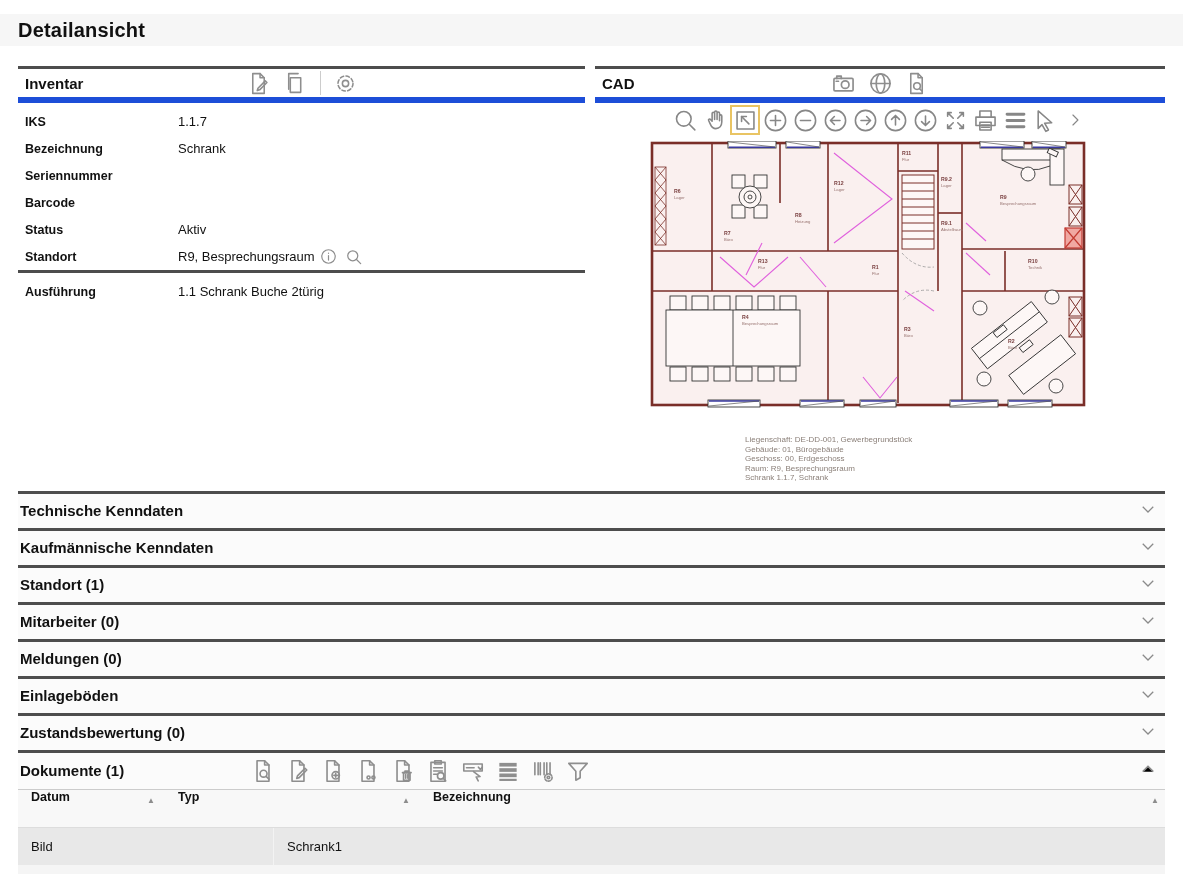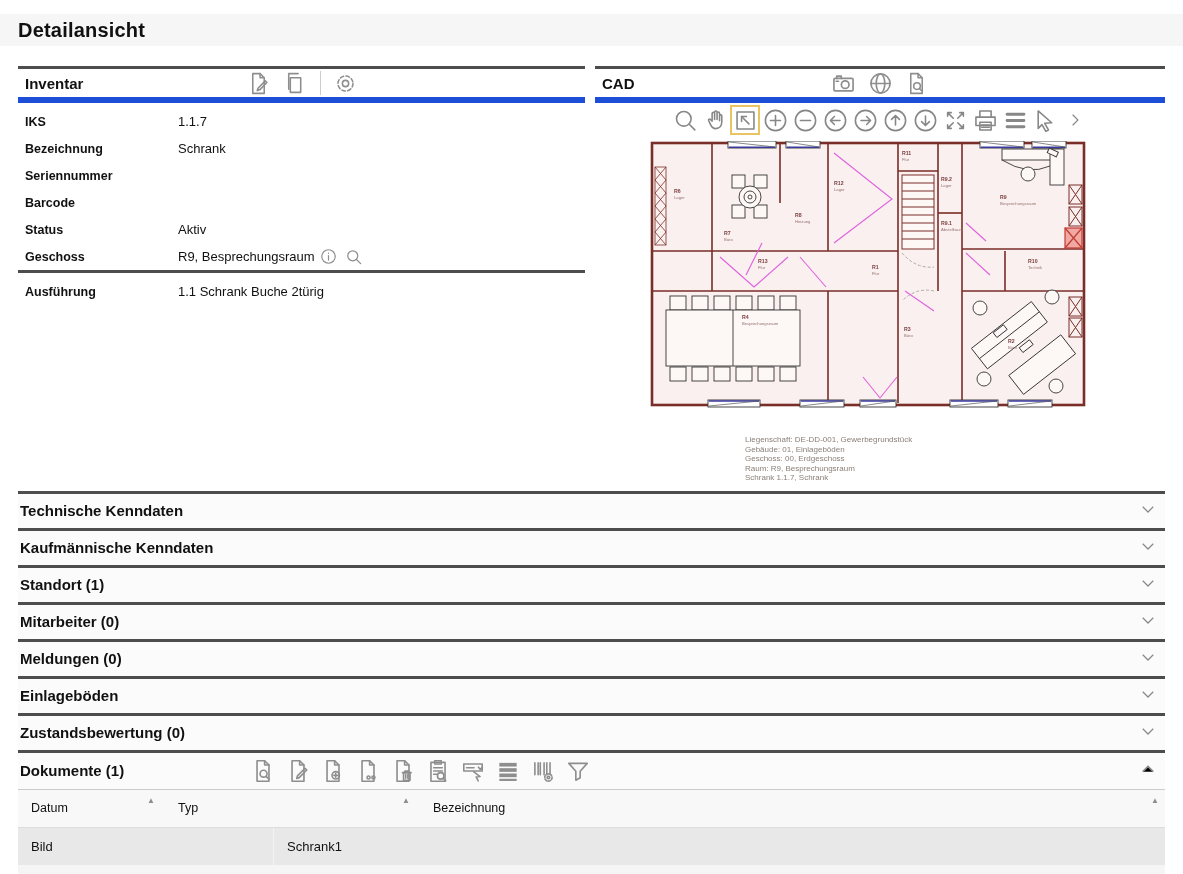--- a/index.html
+++ b/index.html
@@ -41,21 +41,21 @@
   .acc svg { stroke:#9a9a9a; fill:none; stroke-width:1.7; }
   .doc-head { position:relative; border-top:3px solid #4d4d4d; height:40px; background:#fbfbfb; display:flex; align-items:center; justify-content:space-between; padding:0 8px 0 2px; border-bottom:1px solid #ccc; }
   .doc-head .acc-label { font-size:15px; font-weight:bold; }
   .doc-toolbar { position:absolute; left:232px; top:0; height:100%; display:flex; align-items:center; gap:9px; }
   .doc-toolbar .ibtn svg { stroke:#8e8e8e; }
   .chev svg { stroke:#8a8a8a; }
 
   
   .table { margin:0 18px; }
   .thead { display:flex; height:38px; background:#f8f8f8; border-bottom:1px solid #ddd; position:relative; }
-  .th { display:flex; align-items:center; font-size:12.5px; font-weight:normal; padding-left:13px; position:relative; }
+  .th { display:flex; align-items:flex-start; font-size:12.5px; font-weight:bold; padding-left:13px; position:relative; }
   .th .sort { position:absolute; right:10px; top:6px; font-size:8px; color:#8d8d8d; }
   .sort-far { position:absolute; right:6px; top:6px; font-size:8px; color:#8d8d8d; }
   .trow { display:flex; height:37px; background:#e8e8e8; }
   .td { display:flex; align-items:center; font-size:13px; padding-left:13px; border-left:1px solid #f3f3f3; }
   .td:first-child { border-left:none; }
   .c1 { width:147px; } .c2 { width:255px; } .c3 { flex:1; }
   .tfoot { height:10px; background:#f5f5f5; margin:0 18px; }
 
   .plan-svg text { font-family:"Liberation Sans", sans-serif; }
   .rm-id { font-size:5.2px; fill:#7a4040; font-weight:bold; }
@@ -112,21 +112,21 @@
       </div>
       <div class="frow">
         <span class="flabel">Barcode</span>
         <span class="fvalue"></span>
       </div>
       <div class="frow">
         <span class="flabel">Status</span>
         <span class="fvalue">Aktiv</span>
       </div>
       <div class="frow">
-        <span class="flabel">Geschoss</span>
+        <span class="flabel">Standort</span>
         <span class="fvalue">R9, Besprechungsraum</span>
         <span class="val-icons">
           <span class="ibtn">
             <svg width="19" height="19" viewBox="0 0 24 24">
                 <circle cx="12" cy="12" r="8.5"></circle>
                 <path d="M12 11v5.5"></path>
                 <path d="M12 7.6v.4"></path>
               </svg>
           </span>
           <span class="ibtn">
@@ -438,21 +438,21 @@
           <text class="rm-id" x="254" y="190">R3</text>
           <text class="rm-ty" x="254" y="196">Büro</text>
           <text class="rm-id" x="358" y="202">R2</text>
           <text class="rm-ty" x="358" y="208">Büro</text>
         </g>
       </svg>
     </div>
 
     <div class="cad-caption">
       <div>Liegenschaft: DE-DD-001, Gewerbegrundstück</div>
-      <div>Gebäude: 01, Einlageböden</div>
+      <div>Gebäude: 01, Bürogebäude</div>
       <div>Geschoss: 00, Erdgeschoss</div>
       <div>Raum: R9, Besprechungsraum</div>
       <div>Schrank 1.1.7, Schrank</div>
     </div>
   </div>
 </div>
 
 <div class="accordions">
   <div class="acc">
     <span class="acc-label">Technische Kenndaten</span>

